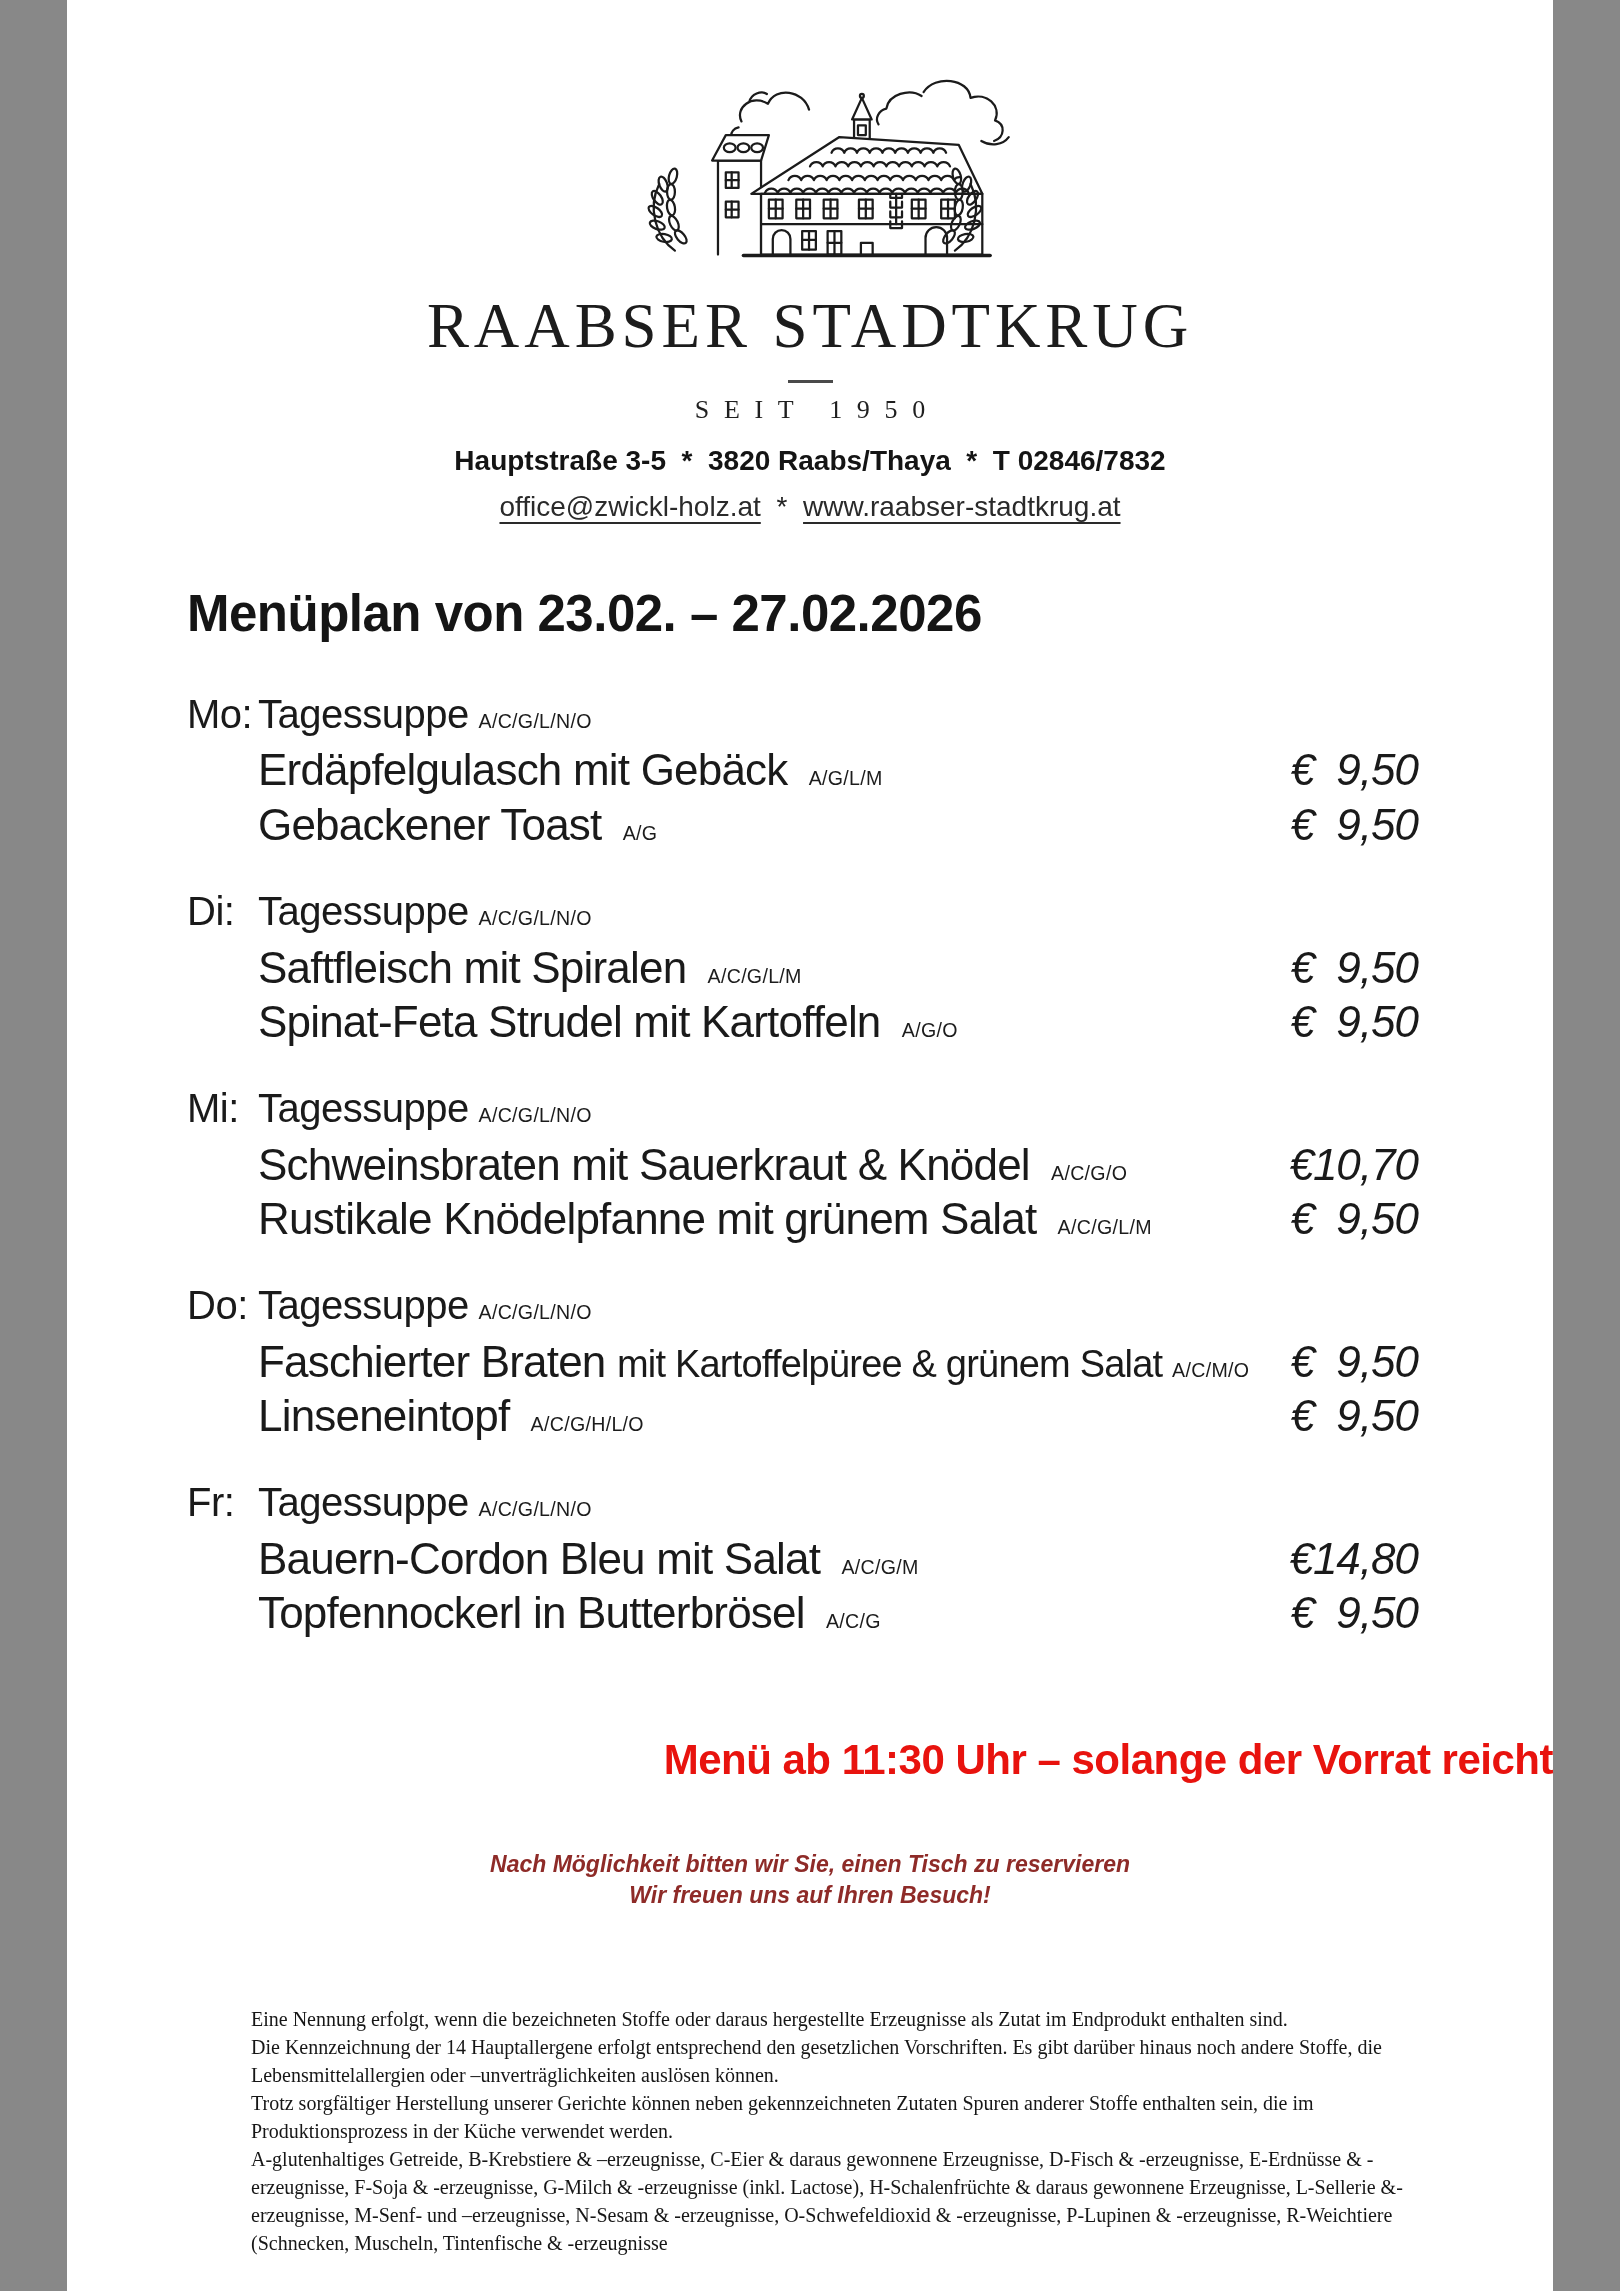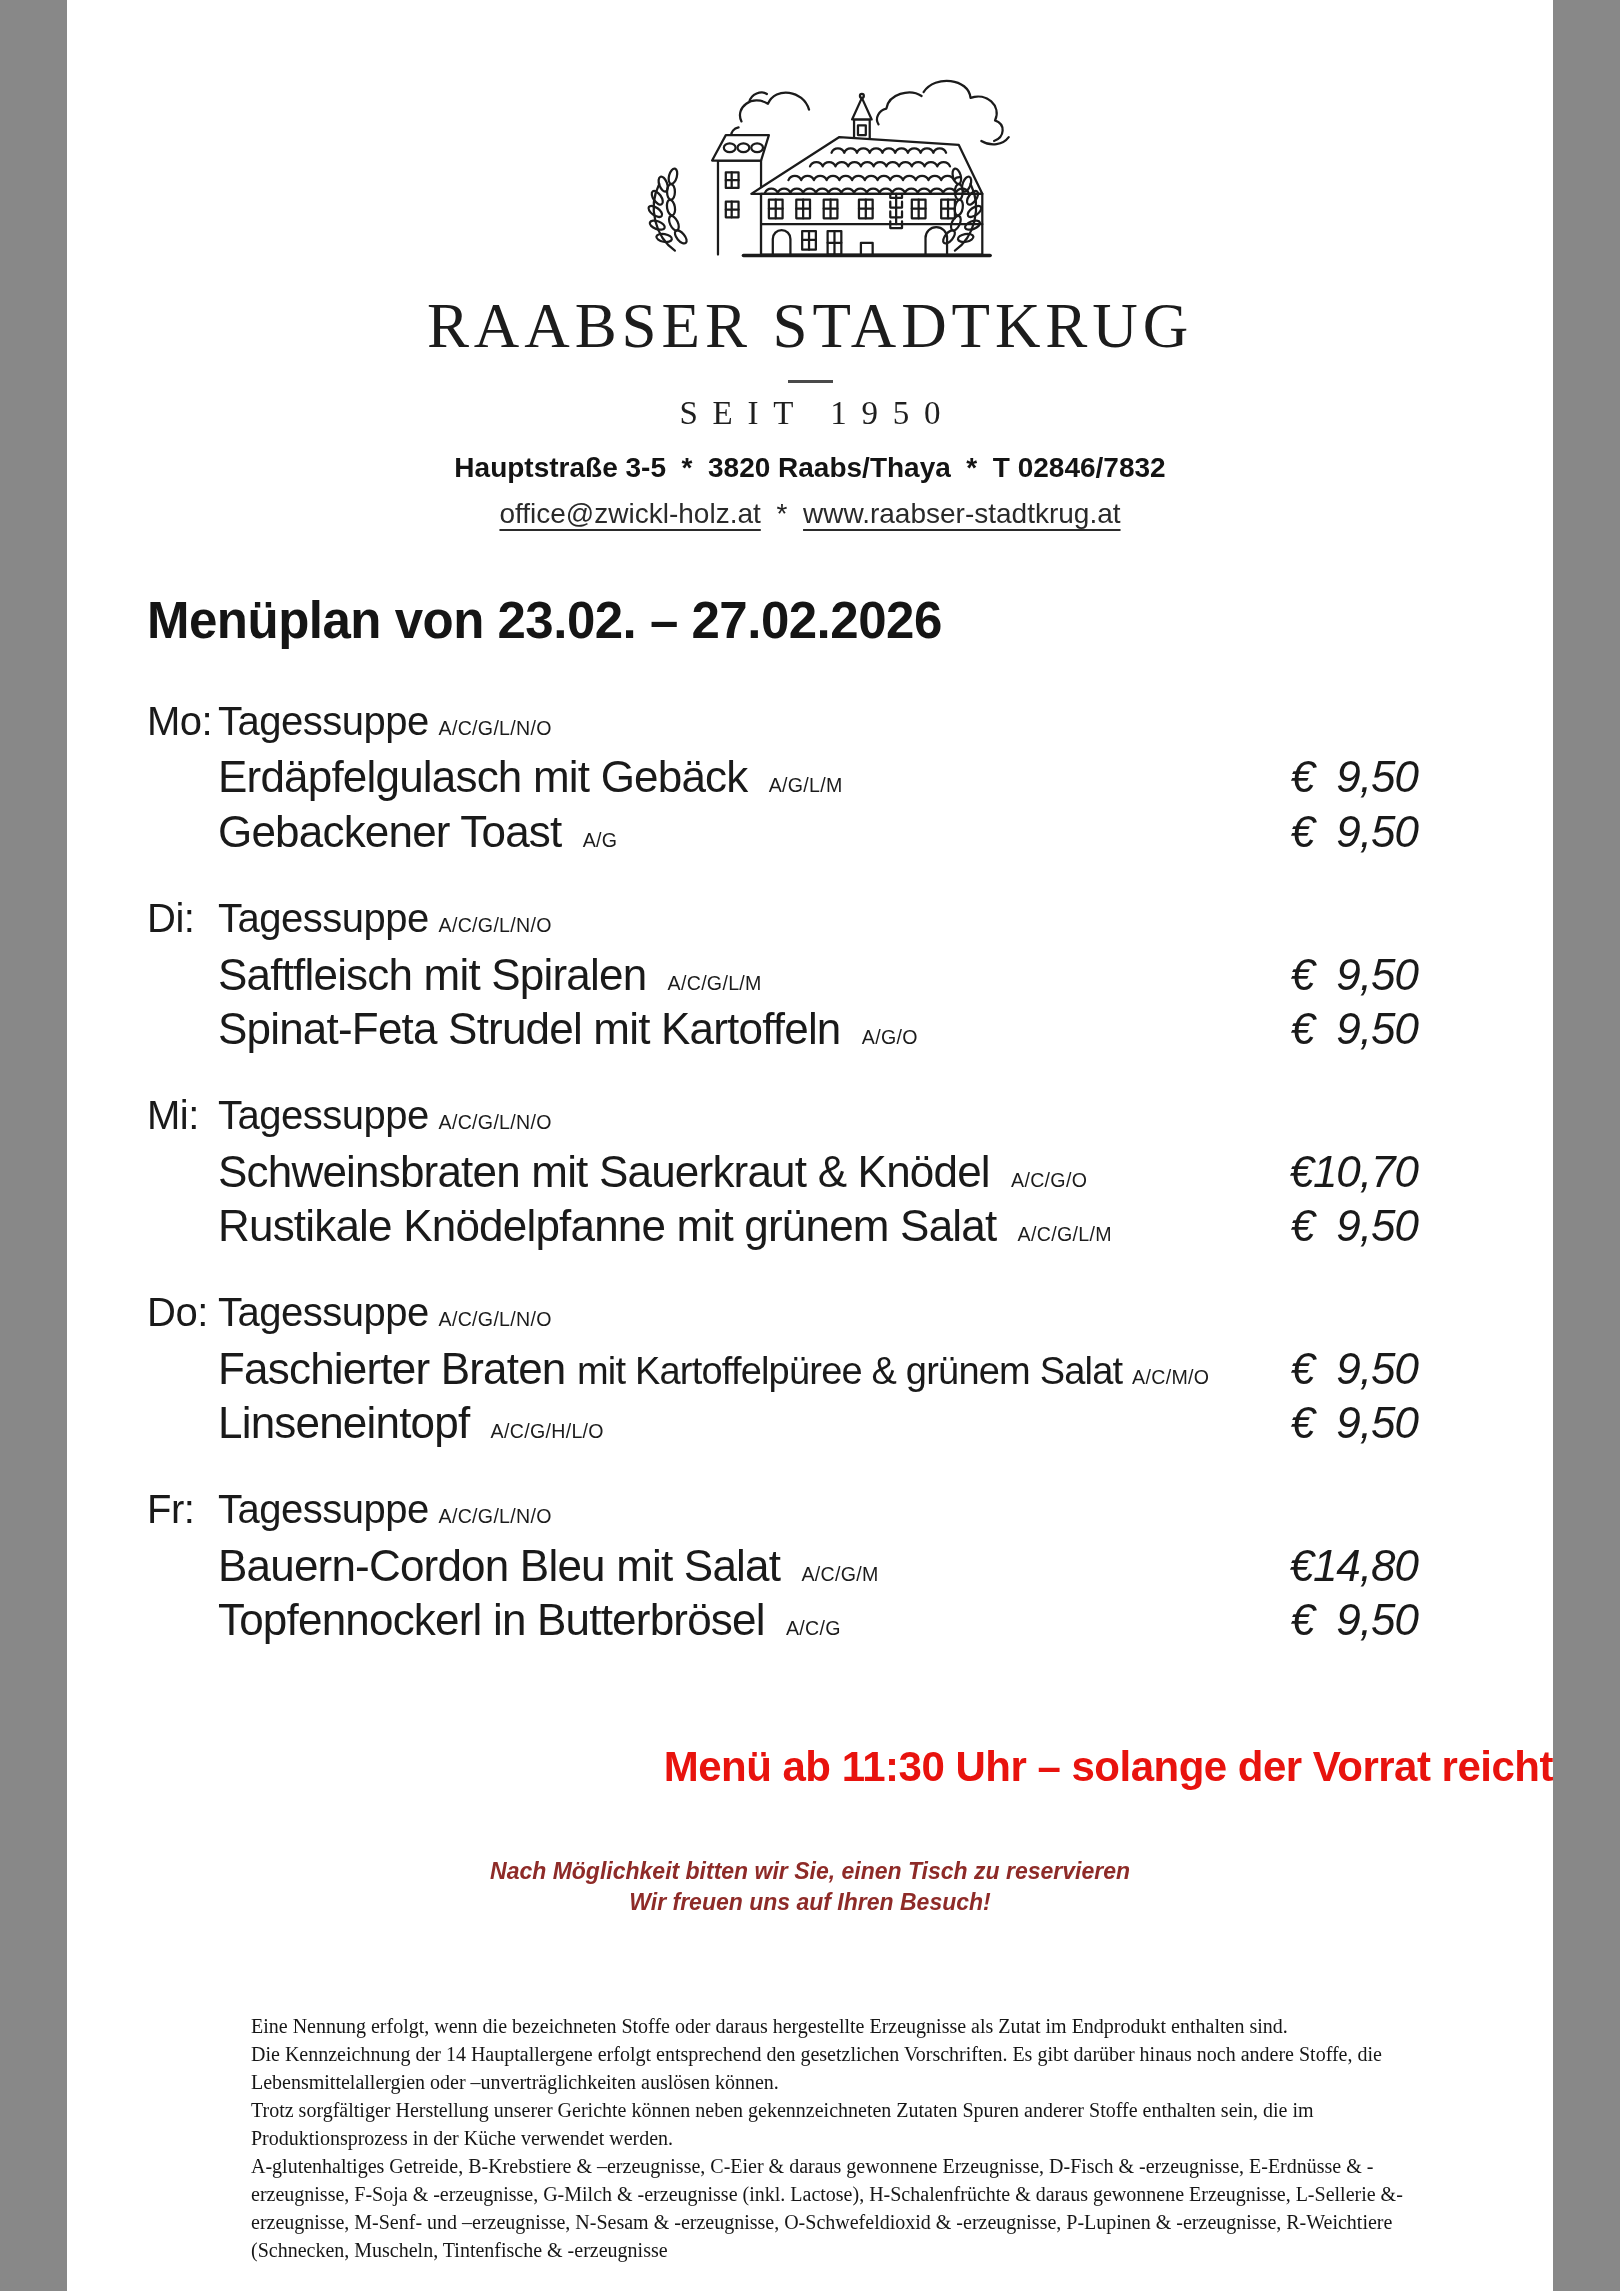--- a/index.html
+++ b/index.html
@@ -11,32 +11,32 @@
   }
   
   .header { text-align:center; padding-top:47px; }
   .logo svg { display:block; margin:0 auto; }
   .title {
     font-family:"Liberation Serif", serif; font-weight:500;
     font-size:63px; letter-spacing:4.9px; margin:9.8px 0 0 0; color:#1c1c1c;
   }
   .title-dash { width:45px; height:2.9px; background:#4a4a4a; margin:17.6px auto 11.8px auto; }
   .since {
-    font-family:"Liberation Serif", serif; font-size:33px;
+    font-family:"Liberation Serif", serif; font-size:26px;
     letter-spacing:14.7px; text-indent:14.7px; color:#1f1f1f;
   }
   .address { font-size:28px; margin-top:19.6px; color:#141414; white-space:pre;font-weight:bold; }
   .contact-links { font-size:28px; margin-top:14px; color:#222; }
   .contact-links a {
     color:#2a2a2a; text-decoration:underline;
     text-decoration-thickness:2px; text-underline-offset:5.9px;
   }
   .contact-links .star { margin:0 15.7px; display:inline-block; }
   
-  .menu { margin:61px 135px 0 80px; }
+  .menu { margin:61px 135px 0 120px; }
   .menu-title {
     font-size:51px; font-weight:bold; letter-spacing:-0.5px;
     margin:0 0 49px 0; color:#151515;
   }
   .day-section { display:flex; margin-bottom:35px; }
   .day-label { flex:none; width:71px; font-size:40px; letter-spacing:-0.5px; line-height:1.1; }
   .day-content { flex:1 1 auto; min-width:0; }
   .soup-row { font-size:40px; letter-spacing:-0.5px; line-height:1.1; margin-bottom:9.8px; }
   .dish-row {
     display:flex; justify-content:space-between; align-items:baseline;

